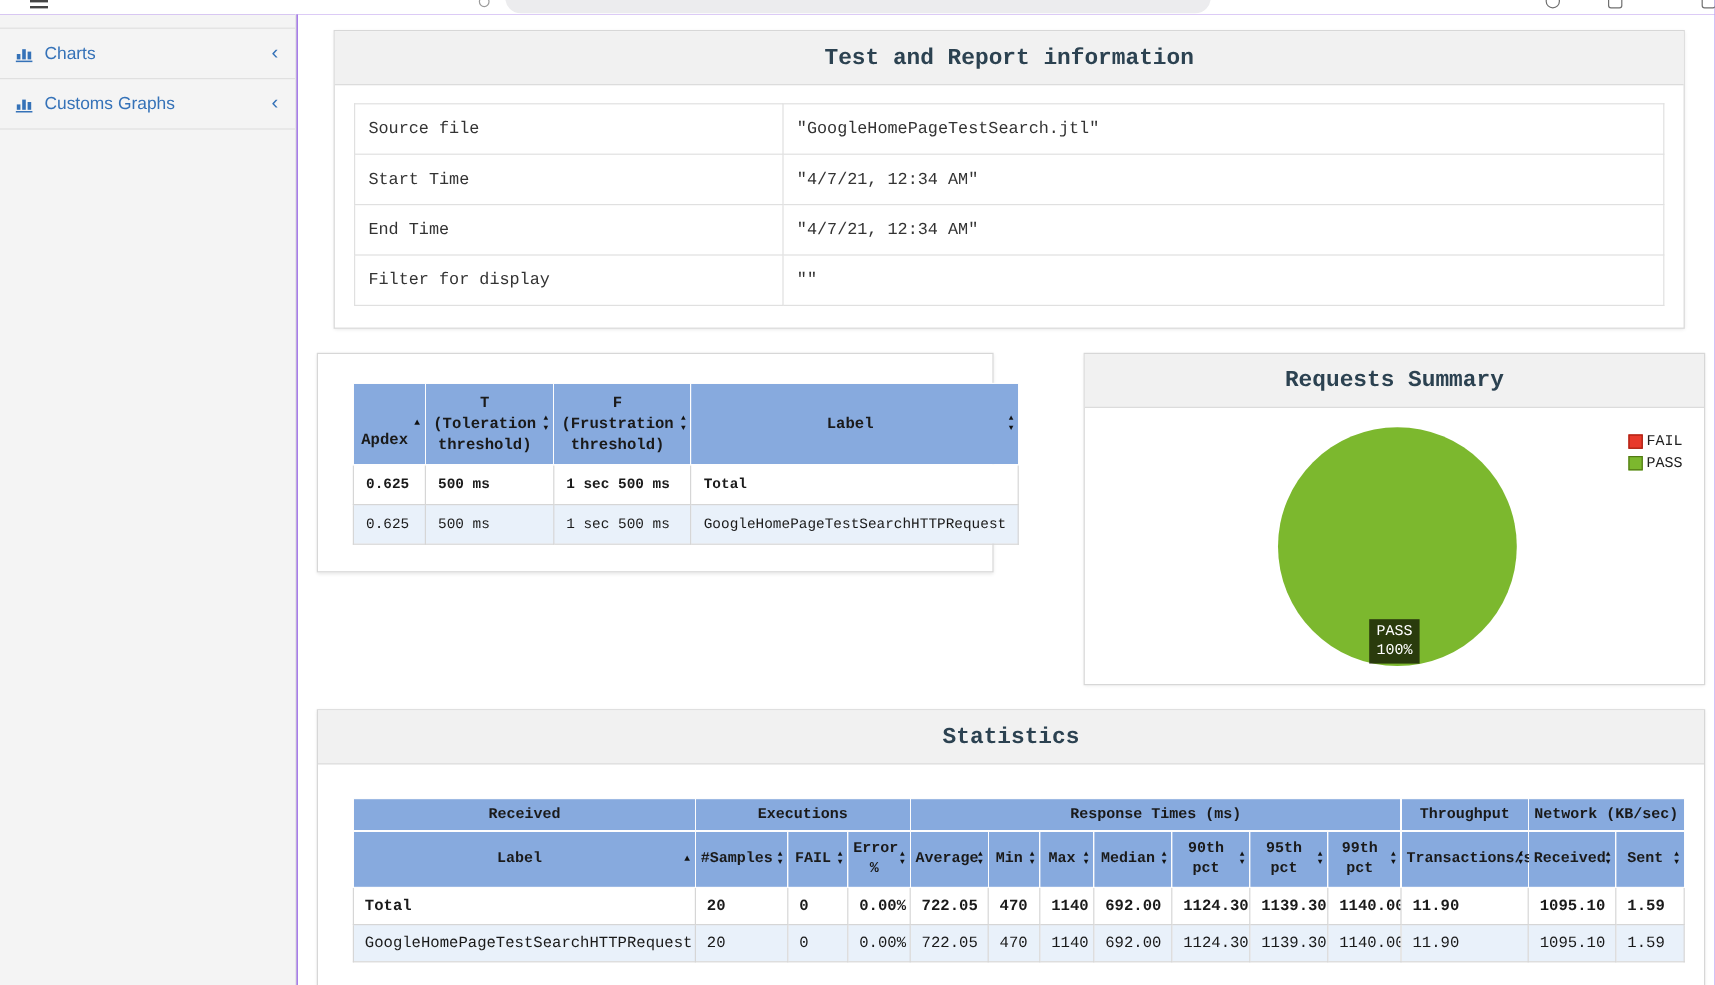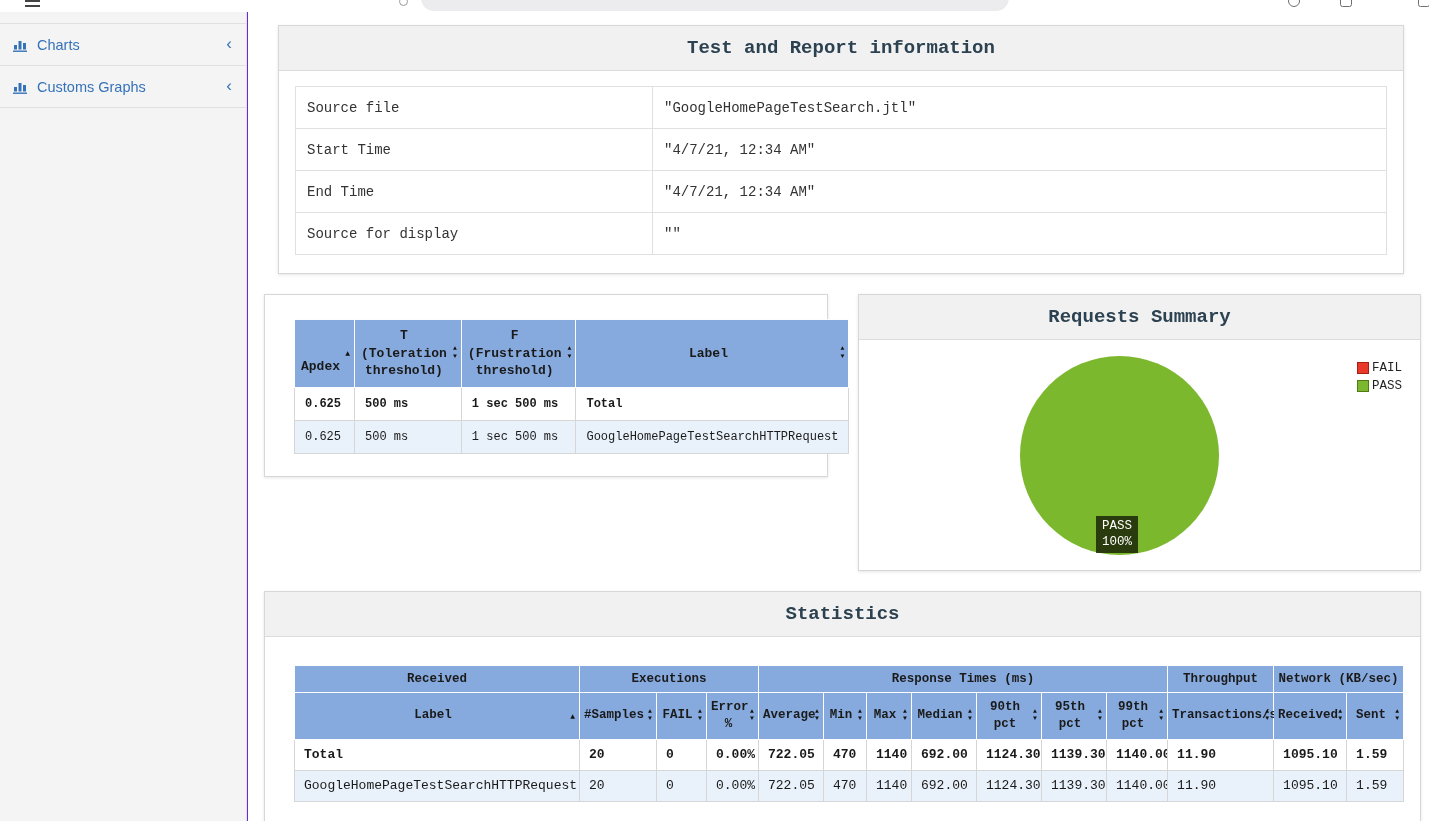--- a/index.html
+++ b/index.html
@@ -46,21 +46,21 @@
   tr.r0 td { font-weight:bold; background:#fff; }
   tr.r1 td { background:#e9f1fa; }
   .apx-c0 { width:60px; } .apx-c1 { width:85px; } .apx-c2 { width:90px; }
   .th-bottom { display:block; text-align:right; margin-top:26px; }
   .th-wrap2 { display:block; text-align:center; line-height:1.35; padding:2px 0; }
   .icon-right { position:absolute; right:4px; top:50%; transform:translateY(-50%); }
   .sort-both { display:inline-flex; flex-direction:column; align-items:center; line-height:1; font-size:6.5px; color:#111; gap:1px; }
   .sort-asc { font-size:8px; color:#111; display:inline-block; }
 
   
-  .req-panel { flex:1; position:relative; }
+  .req-panel { flex:1; position:relative;margin-left:45px; }
   .req-body { position:relative; height:230px; }
   .pie { position:absolute; left:161px; top:16px; width:199px; height:199px; border-radius:50%; background:#7cb82e; }
   .pie-tip { position:absolute; left:237px; top:176px; background:rgba(25,32,6,0.82); color:#fff; font-size:12.5px; line-height:1.3; padding:2px 6px; }
   .legend { position:absolute; right:18px; top:21px; font-size:12.5px; color:#222; }
   .leg-row { display:flex; align-items:center; gap:3px; margin-bottom:4px; }
   .leg-sq { width:12px; height:12px; border:1px solid; }
   .leg-sq.fail { background:#e8392b; border-color:#a81f10; }
   .leg-sq.pass { background:#7cb82e; border-color:#527a14; }
 
   
@@ -129,21 +129,21 @@
             </tr>
             <tr>
               <td class="k">Start Time</td>
               <td>"4/7/21, 12:34 AM"</td>
             </tr>
             <tr>
               <td class="k">End Time</td>
               <td>"4/7/21, 12:34 AM"</td>
             </tr>
             <tr>
-              <td class="k">Source for display</td>
+              <td class="k">Filter for display</td>
               <td>""</td>
             </tr>
           </tbody>
         </table>
       </div>
     </div>
 
     <div class="row2">
 
       <div class="panel apdex-panel">

